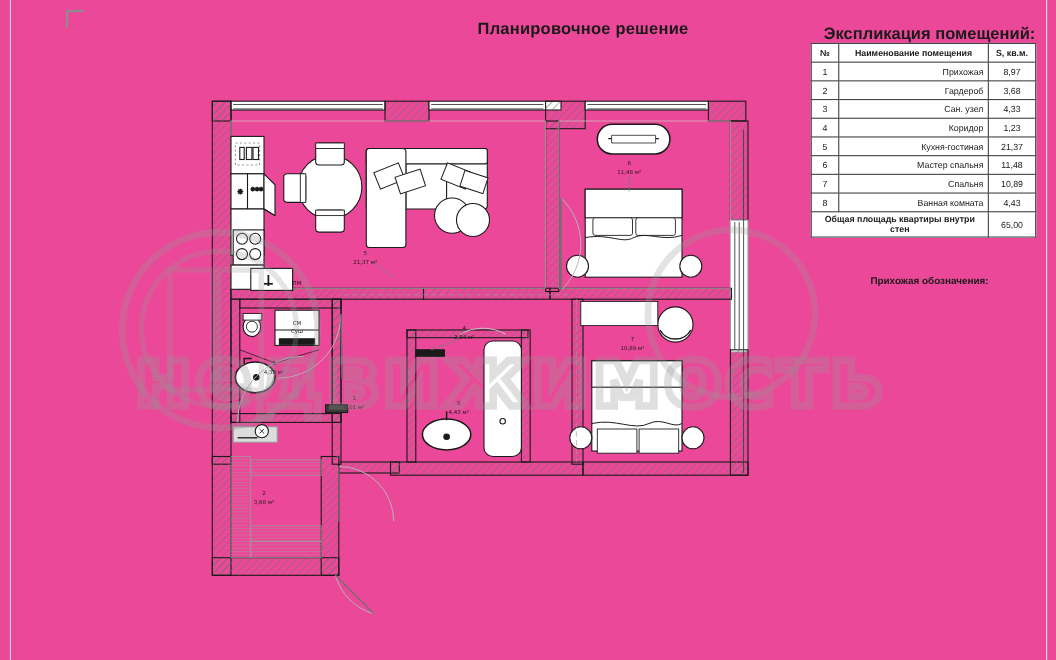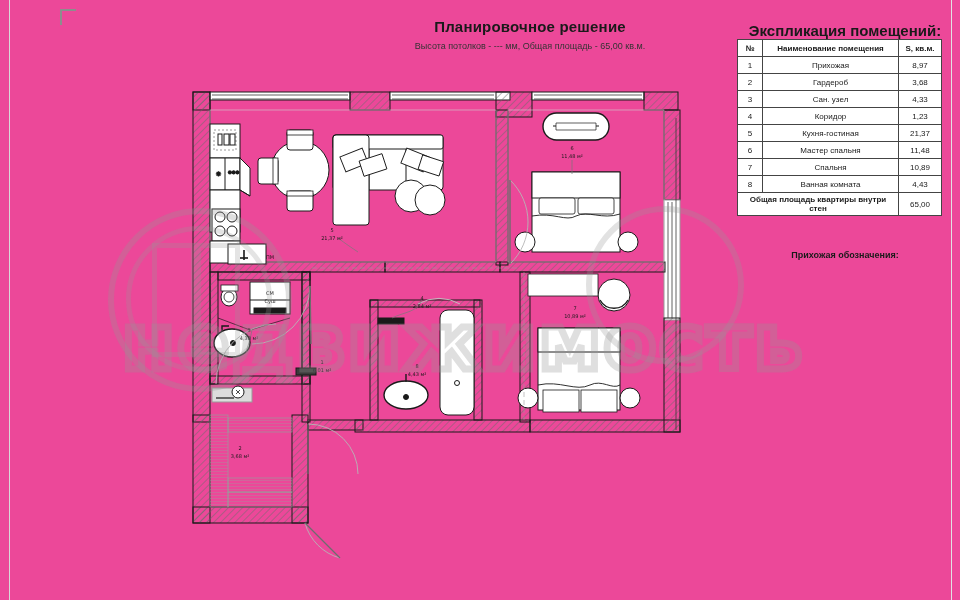--- a/index.html
+++ b/index.html
@@ -43,21 +43,21 @@
   table.expl{
     position:absolute;left:737px;top:39px;width:205px;
     border-collapse:collapse;font-size:8px;background:#fff;
   }
   table.expl th,table.expl td{
     border:1px solid #444;padding:2px 4px;height:12px;
     background:#fff;
   }
   table.expl th{font-weight:bold;text-align:center;font-size:8px;}
   table.expl td.num{width:16px;text-align:center;}
-  table.expl td.nm{text-align:center;}
+  table.expl td.nm{text-align:right;}
   table.expl td.ar{width:34px;text-align:center;}
   table.expl tr.total td{font-weight:bold;text-align:center;}
   table.expl tr.total td.ar{font-weight:normal;}
 
   
   #plan{position:absolute;left:0;top:0;width:960px;height:600px;}
   #plan svg{display:block;}
 
   
   #watermark{
@@ -102,21 +102,20 @@
 </head>
 <body>
 
 <div id="page">
 
   <div class="edge-rule left"></div>
   <div class="edge-rule right"></div>
   <div class="corner-mark tl"></div>
 
   <div id="title">Планировочное решение</div>
-  <div id="subtitle">Высота потолков - --- мм, Общая площадь - 65,00 кв.м.</div>
 
   <div id="plan">
     <svg width="960" height="600" viewBox="0 0 960 600" xmlns="http://www.w3.org/2000/svg">
       <defs>
         <pattern id="hatch" width="5" height="5" patternTransform="rotate(45)" patternUnits="userSpaceOnUse">
           <line x1="0" y1="0" x2="0" y2="5" stroke="#6e6e6e" stroke-width="1"></line>
         </pattern>
         <pattern id="hatchv" width="3" height="3" patternTransform="rotate(90)" patternUnits="userSpaceOnUse">
           <line x1="0" y1="0" x2="0" y2="3" stroke="#9a9a9a" stroke-width="0.7"></line>
         </pattern>

